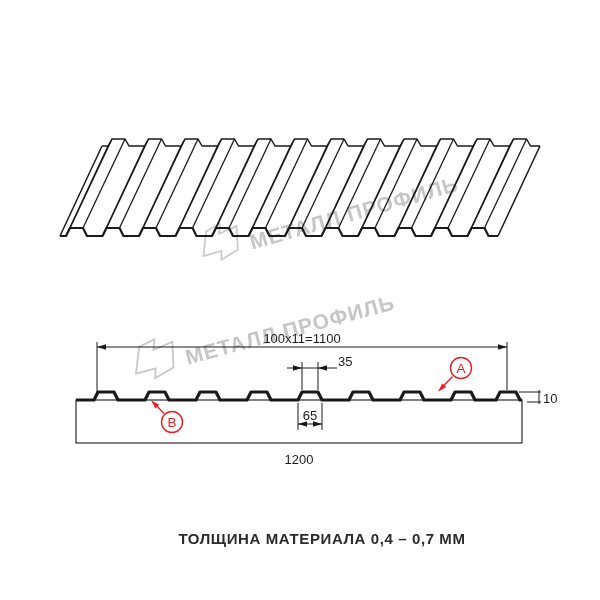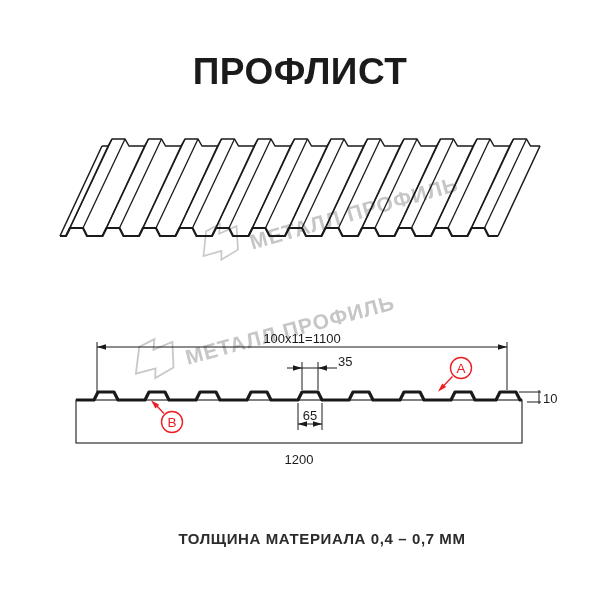--- a/index.html
+++ b/index.html
@@ -21,21 +21,20 @@
   .wm-logo{flex:0 0 auto;}
   svg.drawing{position:absolute;left:0;top:0;z-index:2;}
   text.dim{font-family:"Liberation Sans",sans-serif;font-size:13px;fill:#1c1c1c;}
   text.callout{font-family:"Liberation Sans",sans-serif;font-size:13.5px;}
 </style>
 </head>
 <body>
 
 <div class="page">
 
-  <div class="title">ПРОФЛИСТ</div>
 
   <div class="wm wm1">
     <svg class="wm-logo" width="46" height="38" viewBox="0 0 54 44">
       <path d="M5 32 L16 5 L34 1 L30 12 L52 9 L46 36 L24 42 L27 32 Z" fill="none" stroke="#c9c9c9" stroke-width="2"></path>
     </svg>
     <span class="wm-text">МЕТАЛЛ ПРОФИЛЬ</span>
   </div>
 
   <div class="wm wm2">
     <svg class="wm-logo" width="50" height="42" viewBox="0 0 54 44">

